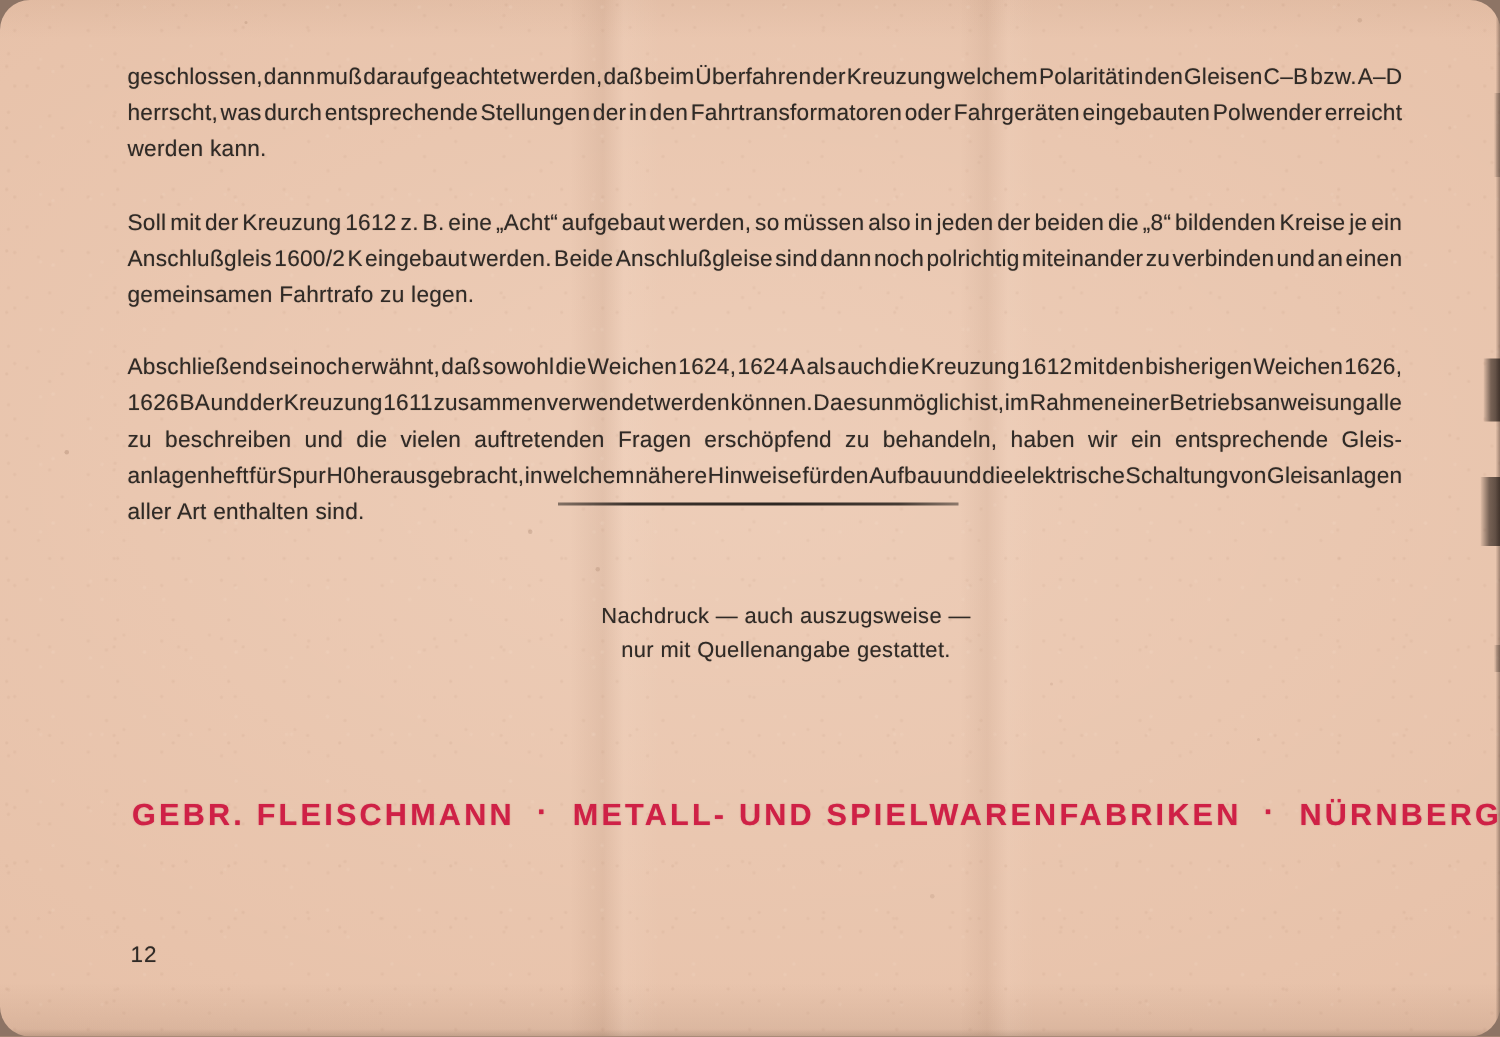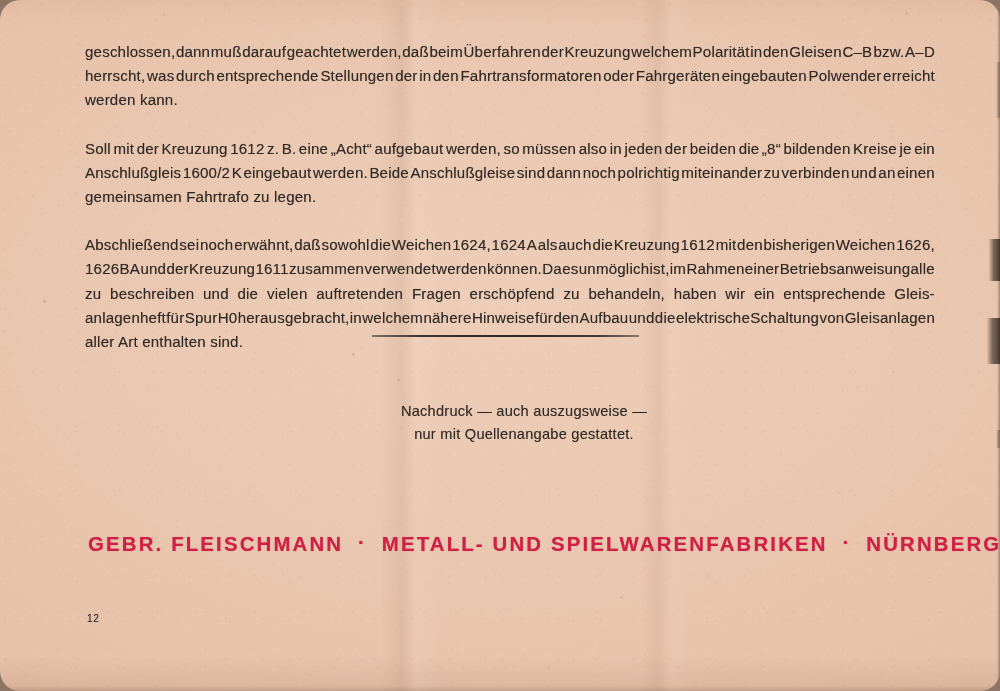--- a/index.html
+++ b/index.html
@@ -179,23 +179,23 @@
     display: inline-block;
     padding: 0 7px;
     transform: translateY(-2px);
   }
   #company .seg { display: inline; }
 
   
   #folio {
     position: absolute;
     left: 87px;
-    top: 613px;
+    top: 628px;
     color: #3a332d;
-    font-size: 10px;
+    font-size: 15px;
     letter-spacing: 0.6px;
     text-shadow: 0 0 0.7px rgba(60,45,35,0.4);
   }
 </style>
 </head>
 <body>
 
 <div id="page" style="background-color: rgb(230, 191, 166); border-radius: 20px;">
 
   <div id="grain"></div>

